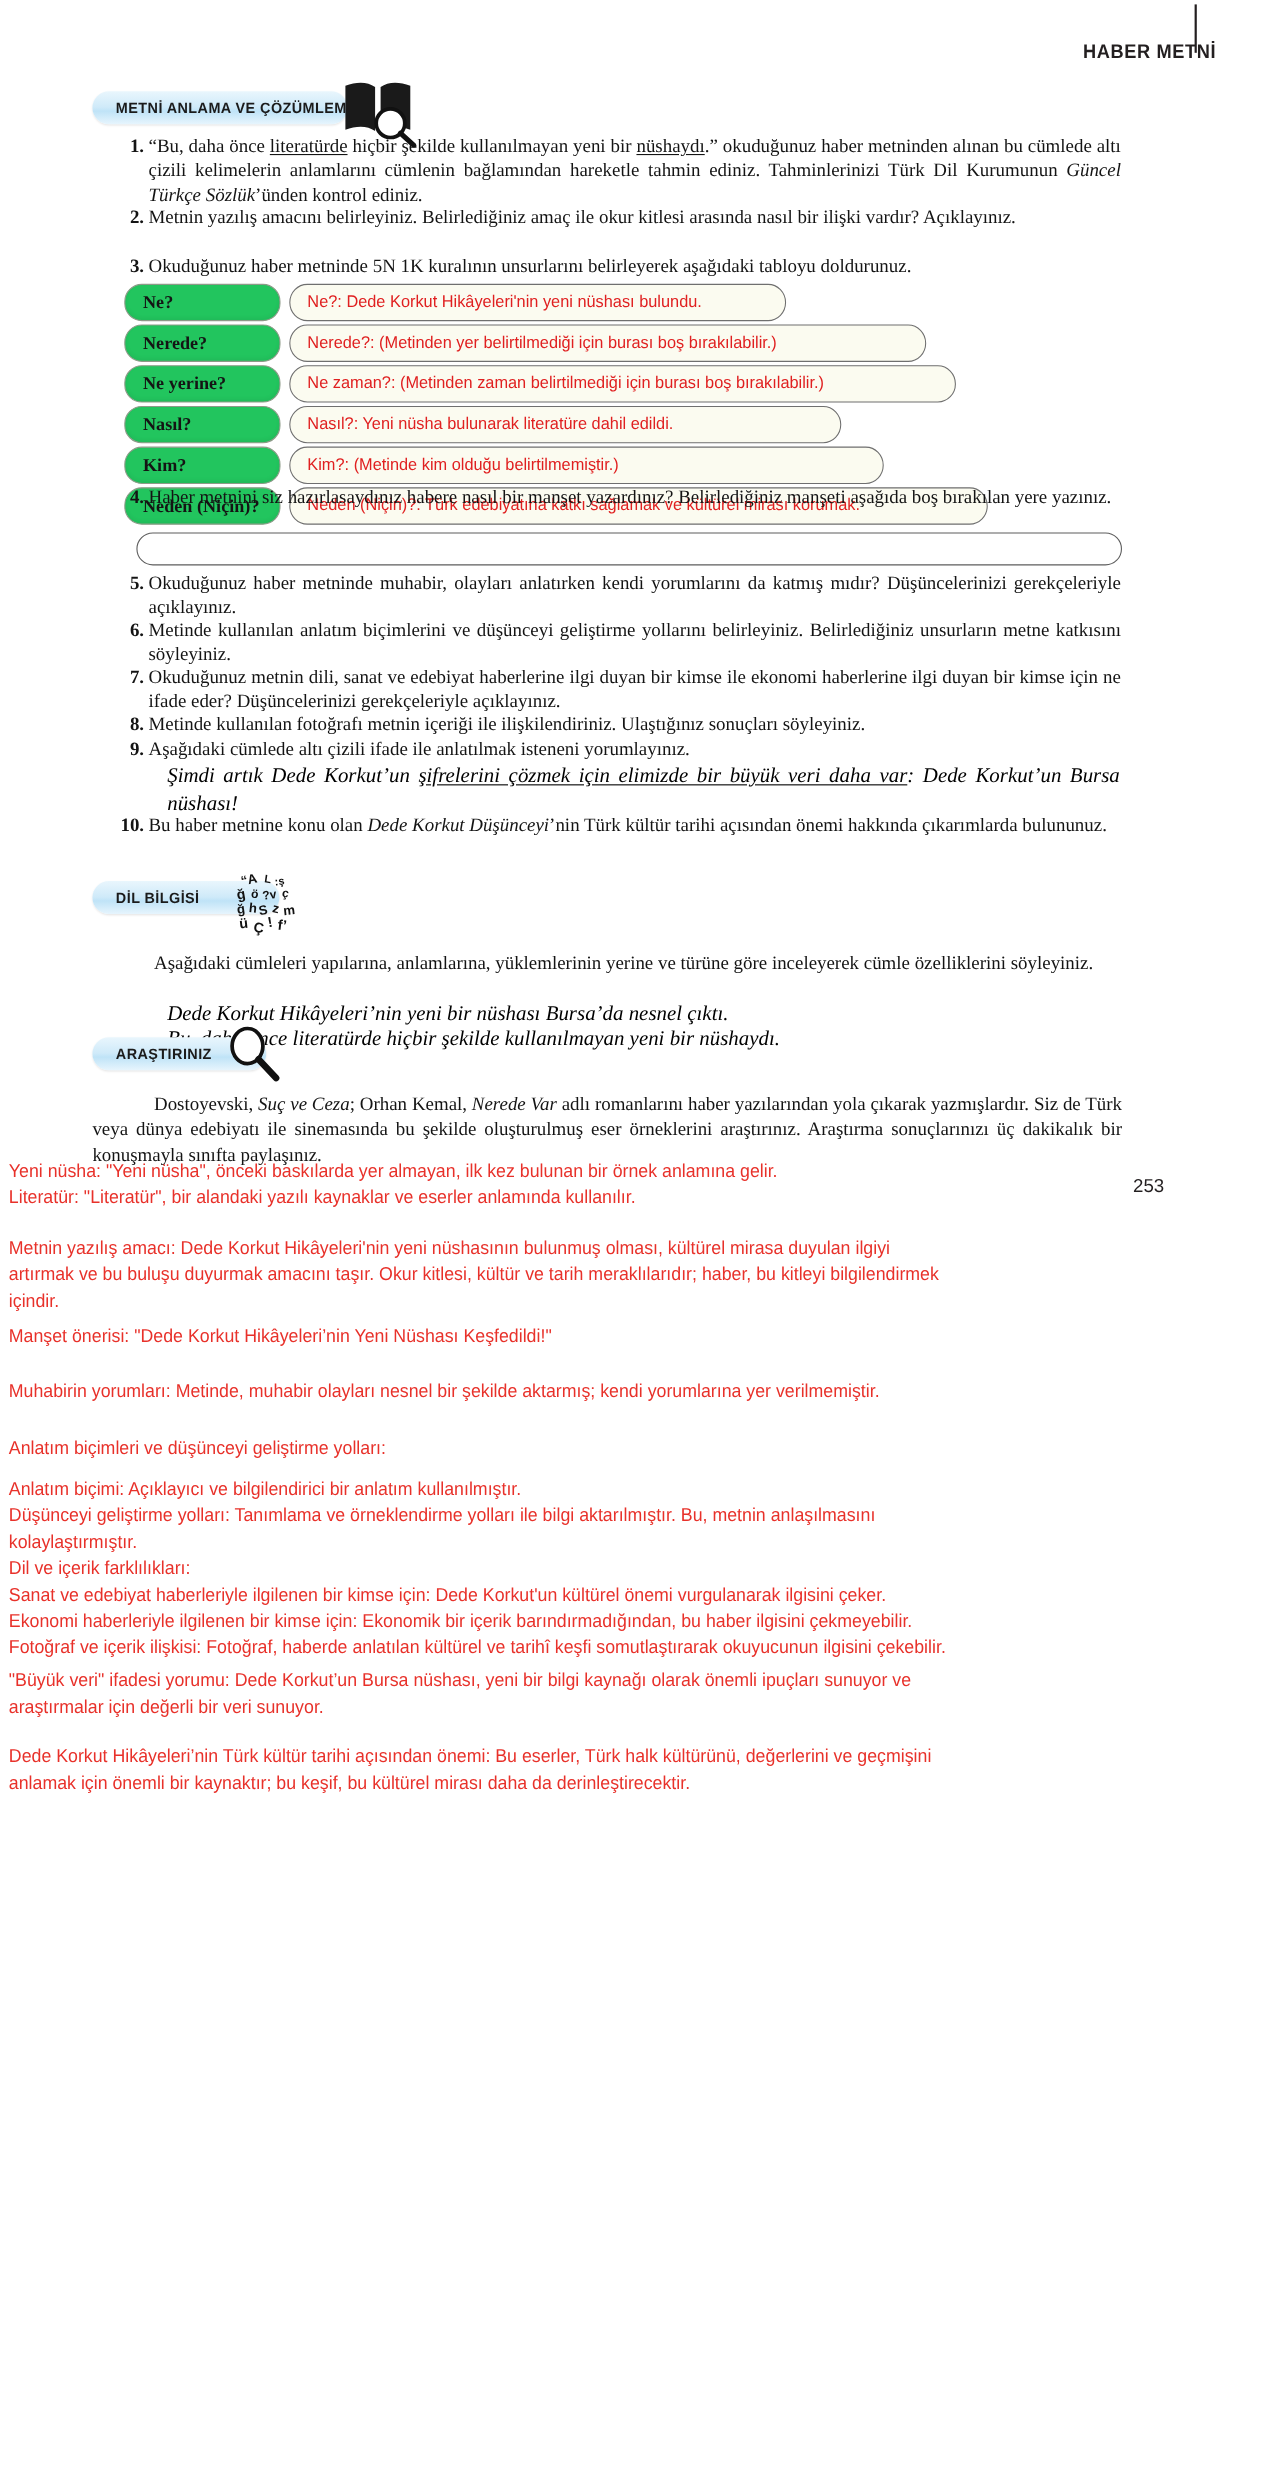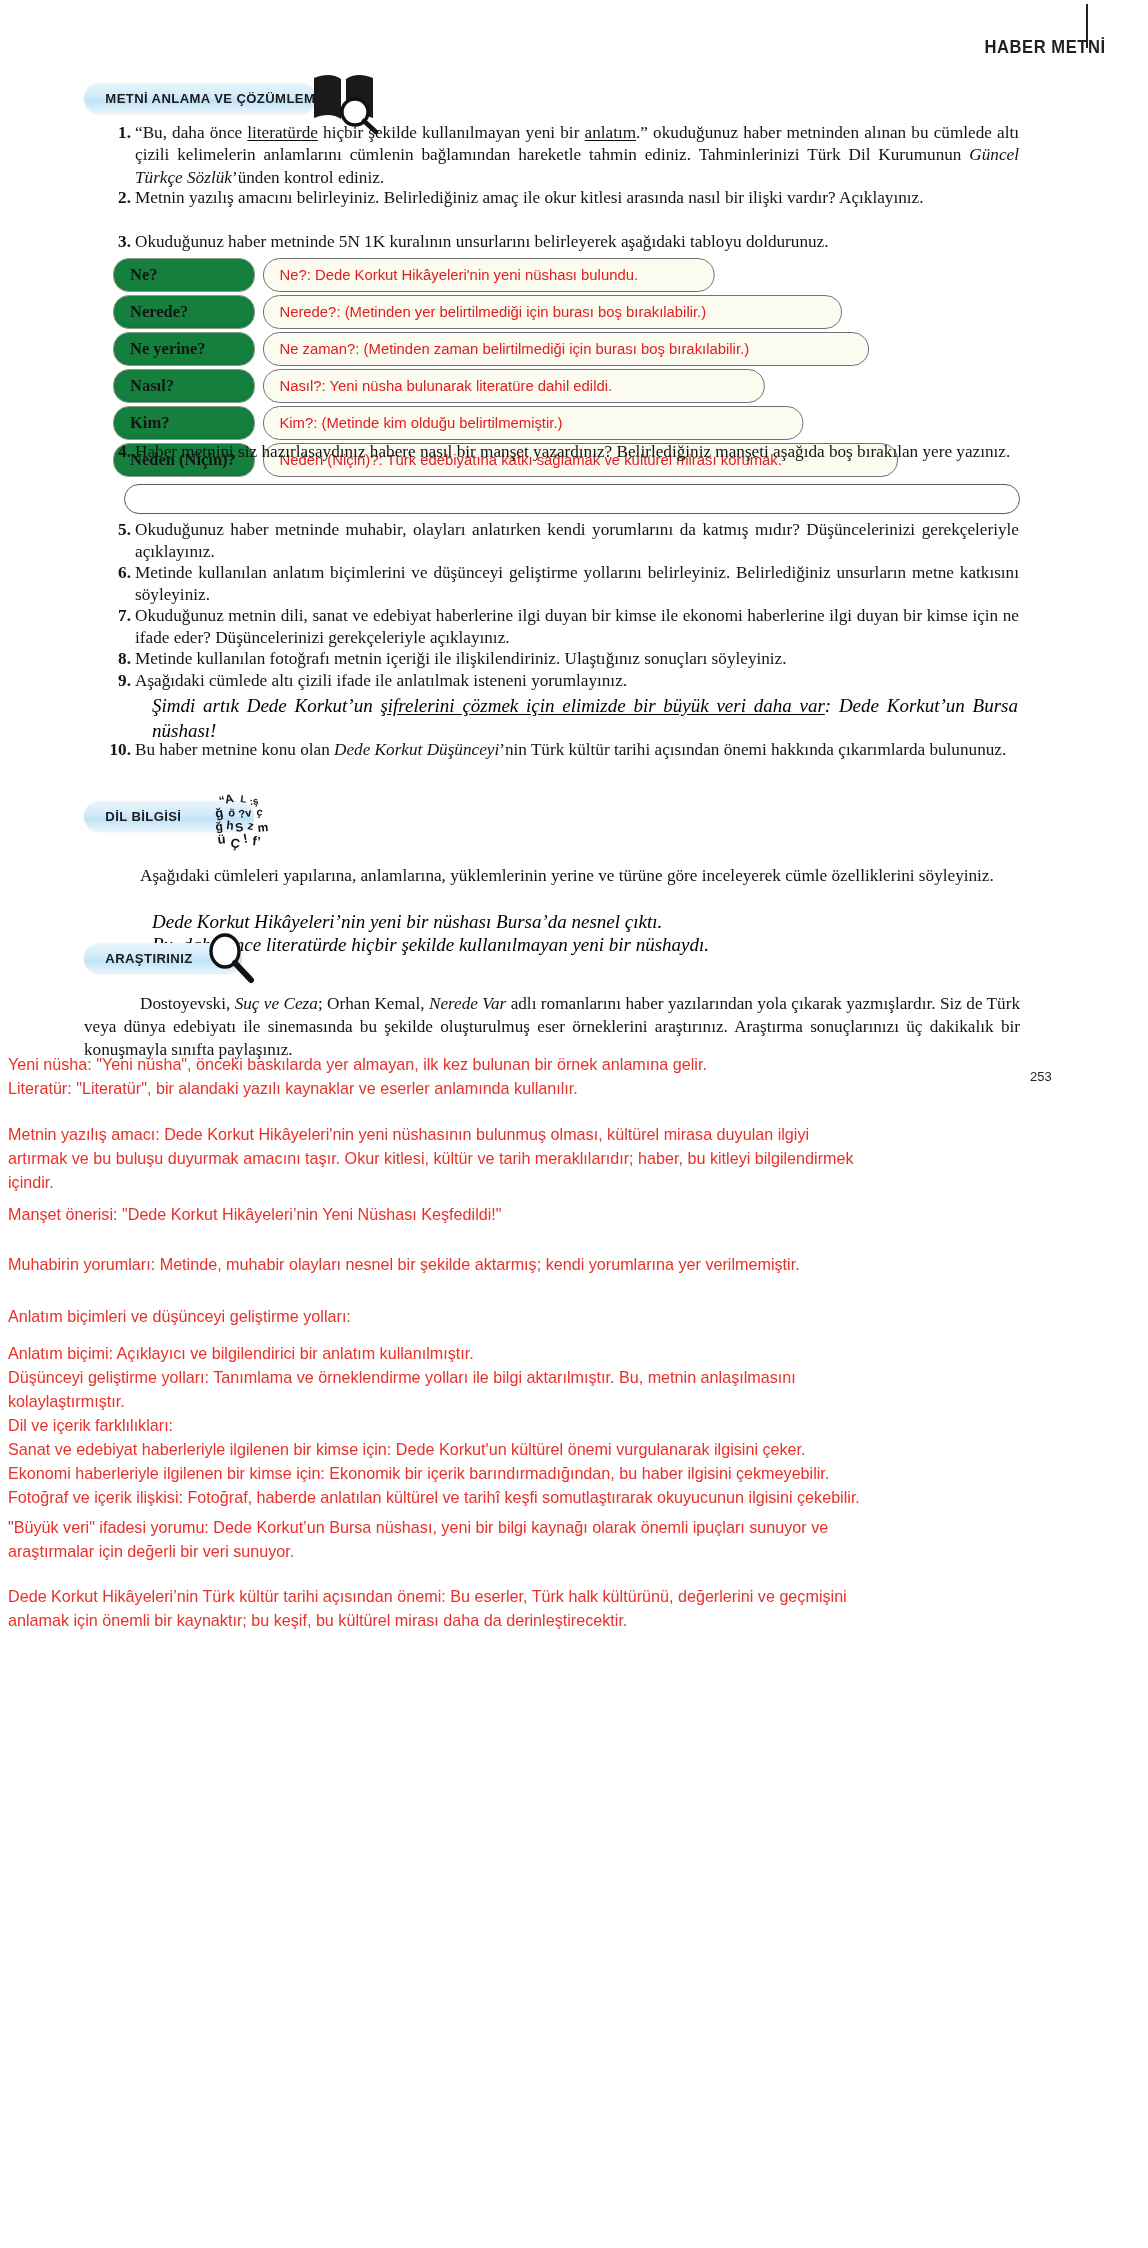--- a/index.html
+++ b/index.html
@@ -49,21 +49,21 @@
     font-weight:700;font-size:17.2px;
   }
   .q i{font-style:italic;}
   .u{text-decoration:underline;text-underline-offset:2px;}
 
   
   .tbl{position:absolute;}
   .trow{display:flex;align-items:center;margin-bottom:3px;}
   .tkey{
     width:142px;height:34px;
-    background:#15803d;
+    background:#22c55e;
     border:1px solid #8d9a88;
     border-radius:16px;
     display:flex;align-items:center;
     box-sizing:border-box;
     padding-left:16px;
     font-family:"Liberation Serif", serif;
     font-weight:700;font-size:16.5px;color:#141414;
     box-shadow:inset 0 -2px 4px rgba(0,0,0,.06);
   }
   .tval{
@@ -100,21 +100,21 @@
   .para{
     position:absolute;
     font-family:"Liberation Serif", serif;
     font-size:17.2px;line-height:1.33;text-align:justify;color:#141414;
   }
 
   
   .pageno{
     position:absolute;
     font-family:"Liberation Sans", sans-serif;
-    font-size:13px;color:#231f20;
+    font-size:17px;color:#231f20;
   }
 
   
   .note{
     position:absolute;
     font-family:"Liberation Sans", sans-serif;
     font-size:17px;line-height:1.42;
     color:#e8312a;
     transform:scaleX(.95);transform-origin:left top;
     width:1180px;
@@ -139,21 +139,21 @@
 
   <svg class="book-icon" style="left:310px;top:72px;" width="72" height="62" viewBox="0 0 72 62">
     <path d="M4 6 C14 2, 24 2, 31 7 L31 47 C24 42, 14 42, 4 46 Z" fill="#1a1a1a"></path>
     <path d="M36 7 C43 2, 53 2, 63 6 L63 46 C53 42, 43 42, 36 47 Z" fill="#1a1a1a"></path>
     <circle cx="45" cy="40" r="13" fill="#fff" stroke="#111" stroke-width="3.4"></circle>
     <line x1="54" y1="49" x2="66" y2="60" stroke="#111" stroke-width="4.6" stroke-linecap="round"></line>
   </svg>
 
   <div class="q" style="left:135px;top:122px;width:884px;">
     <span class="num">1.</span>
-    <span>“Bu, daha önce <span class="u">literatürde</span> hiçbir şekilde kullanılmayan yeni bir <span class="u">anlatım</span>.” okuduğunuz haber metninden alınan bu cümlede altı çizili kelimelerin anlamlarını cümlenin bağlamından hareketle tahmin ediniz. Tahminlerinizi Türk Dil Kurumunun <i>Güncel Türkçe Sözlük</i>’ünden kontrol ediniz.</span>
+    <span>“Bu, daha önce <span class="u">literatürde</span> hiçbir şekilde kullanılmayan yeni bir <span class="u">nüshaydı</span>.” okuduğunuz haber metninden alınan bu cümlede altı çizili kelimelerin anlamlarını cümlenin bağlamından hareketle tahmin ediniz. Tahminlerinizi Türk Dil Kurumunun <i>Güncel Türkçe Sözlük</i>’ünden kontrol ediniz.</span>
   </div>
 
   <div class="q" style="left:135px;top:187px;width:884px;">
     <span class="num">2.</span>
     <span>Metnin yazılış amacını belirleyiniz. Belirlediğiniz amaç ile okur kitlesi arasında nasıl bir ilişki vardır? Açıklayınız.</span>
   </div>
 
   <div class="q" style="left:135px;top:231px;width:884px;">
     <span class="num">3.</span>
     <span>Okuduğunuz haber metninde 5N 1K kuralının unsurlarını belirleyerek aşağıdaki tabloyu doldurunuz.</span>

